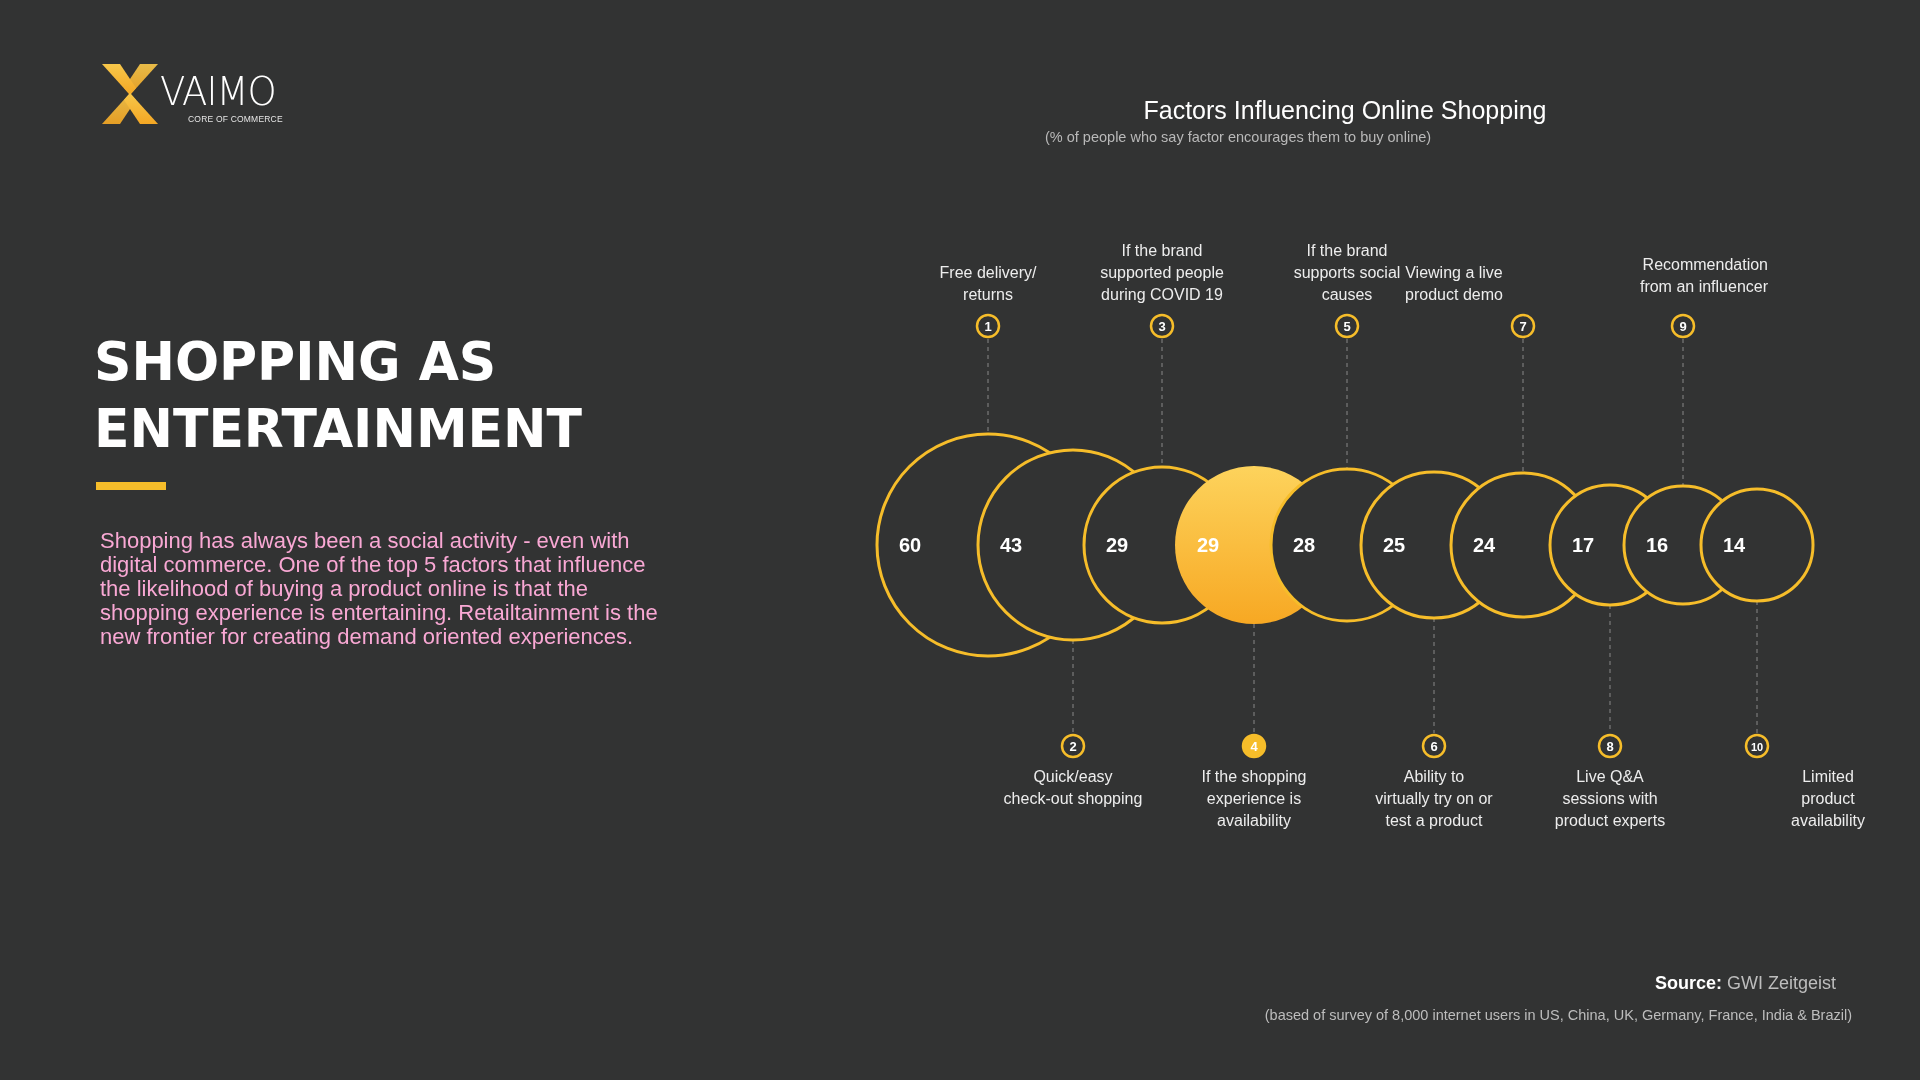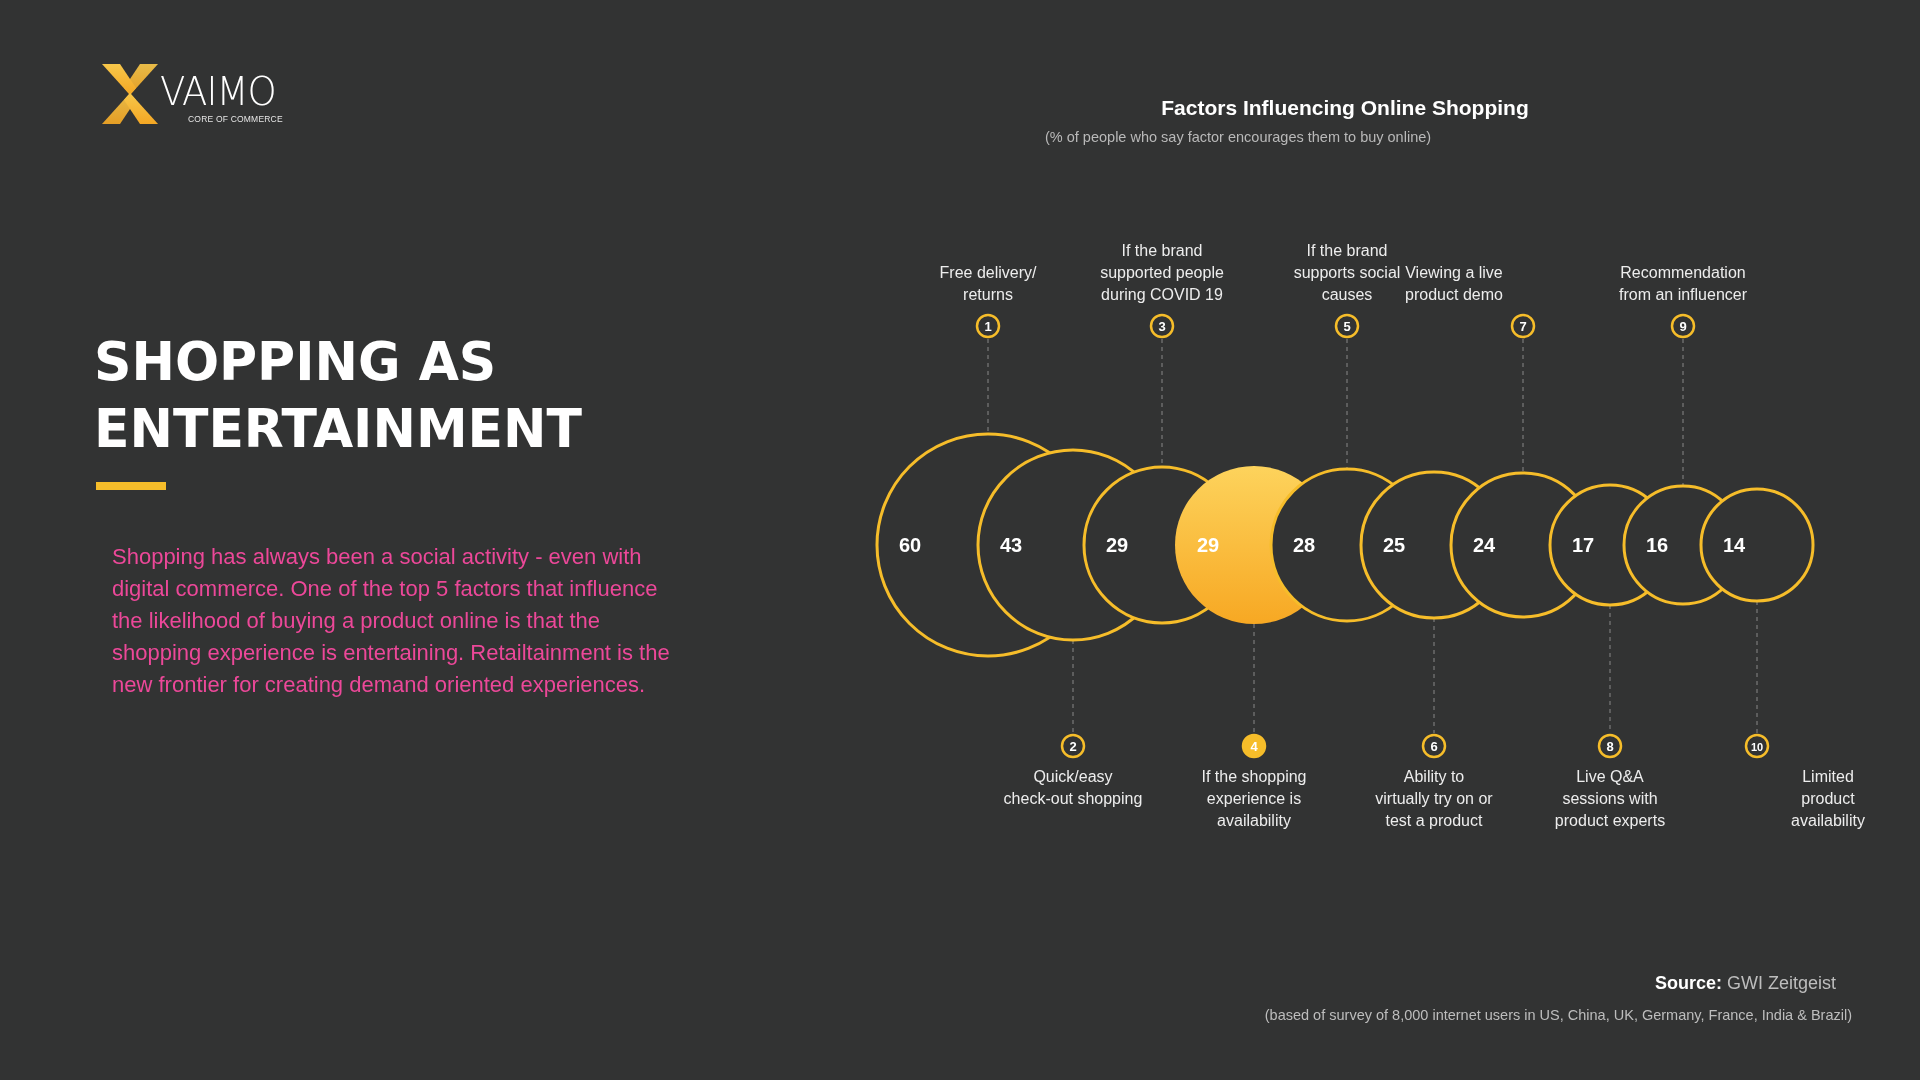--- a/index.html
+++ b/index.html
@@ -24,26 +24,26 @@
   }
   .headline {
     position: absolute; left: 94px; top: 328px; margin: 0;
     font-family: "DejaVu Sans", sans-serif; font-weight: bold;
     font-size: 53px; line-height: 67px; letter-spacing: 0px;
     color: #ffffff; width: 600px; transform: scaleX(0.98); transform-origin: left;
   }
   .headline span { display: block; }
   .accent-bar { position: absolute; left: 96px; top: 482px; width: 70px; height: 8px; background: #f6bd2a; }
   .body-text {
-    position: absolute; left: 96px; top: 525px; width: 560px; margin: 16px;
-    font-size: 22px; line-height: 32px; color: #ec4899;
+    position: absolute; left: 96px; top: 525px; width: 560px; margin: 4px;
+    font-size: 22px; line-height: 24px; color: #f9a8d4;
   }
   .chart-title {
     position: absolute; left: 1045px; width: 600px; top: 96px;
-    text-align: center; font-weight: bold; font-size: 21px; color: #ffffff;
+    text-align: center; font-weight: normal; font-size: 25px; color: #ffffff;
   }
   .chart-subtitle {
     position: absolute; left: 1045px; width: 600px; top: 129px;
     text-align: left; font-size: 14.5px; color: #b9b9b9;
   }
   #bubble-svg { position: absolute; left: 0; top: 0; width: 1920px; height: 1080px; }
   .label {
     position: absolute; width: 170px; text-align: center;
     font-size: 16px; line-height: 22px; color: #ededed;
   }
@@ -223,21 +223,21 @@
     </div>
     <div class="label" style="left: 1369px; top: 262px;">
       <div>Viewing a live</div>
       <div>product demo</div>
     </div>
     <div class="label" style="left: 1525px; top: 766px;">
       <div>Live Q&amp;A</div>
       <div>sessions with</div>
       <div>product experts</div>
     </div>
-    <div class="label" style="left: 1598px; top: 262px;">
+    <div class="label" style="left: 1598px; top: 254px; text-align: right;">
       <div>Recommendation</div>
       <div>from an influencer</div>
     </div>
     <div class="label" style="left: 1743px; top: 766px;">
       <div>Limited</div>
       <div>product</div>
       <div>availability</div>
     </div>
   </div>
 

